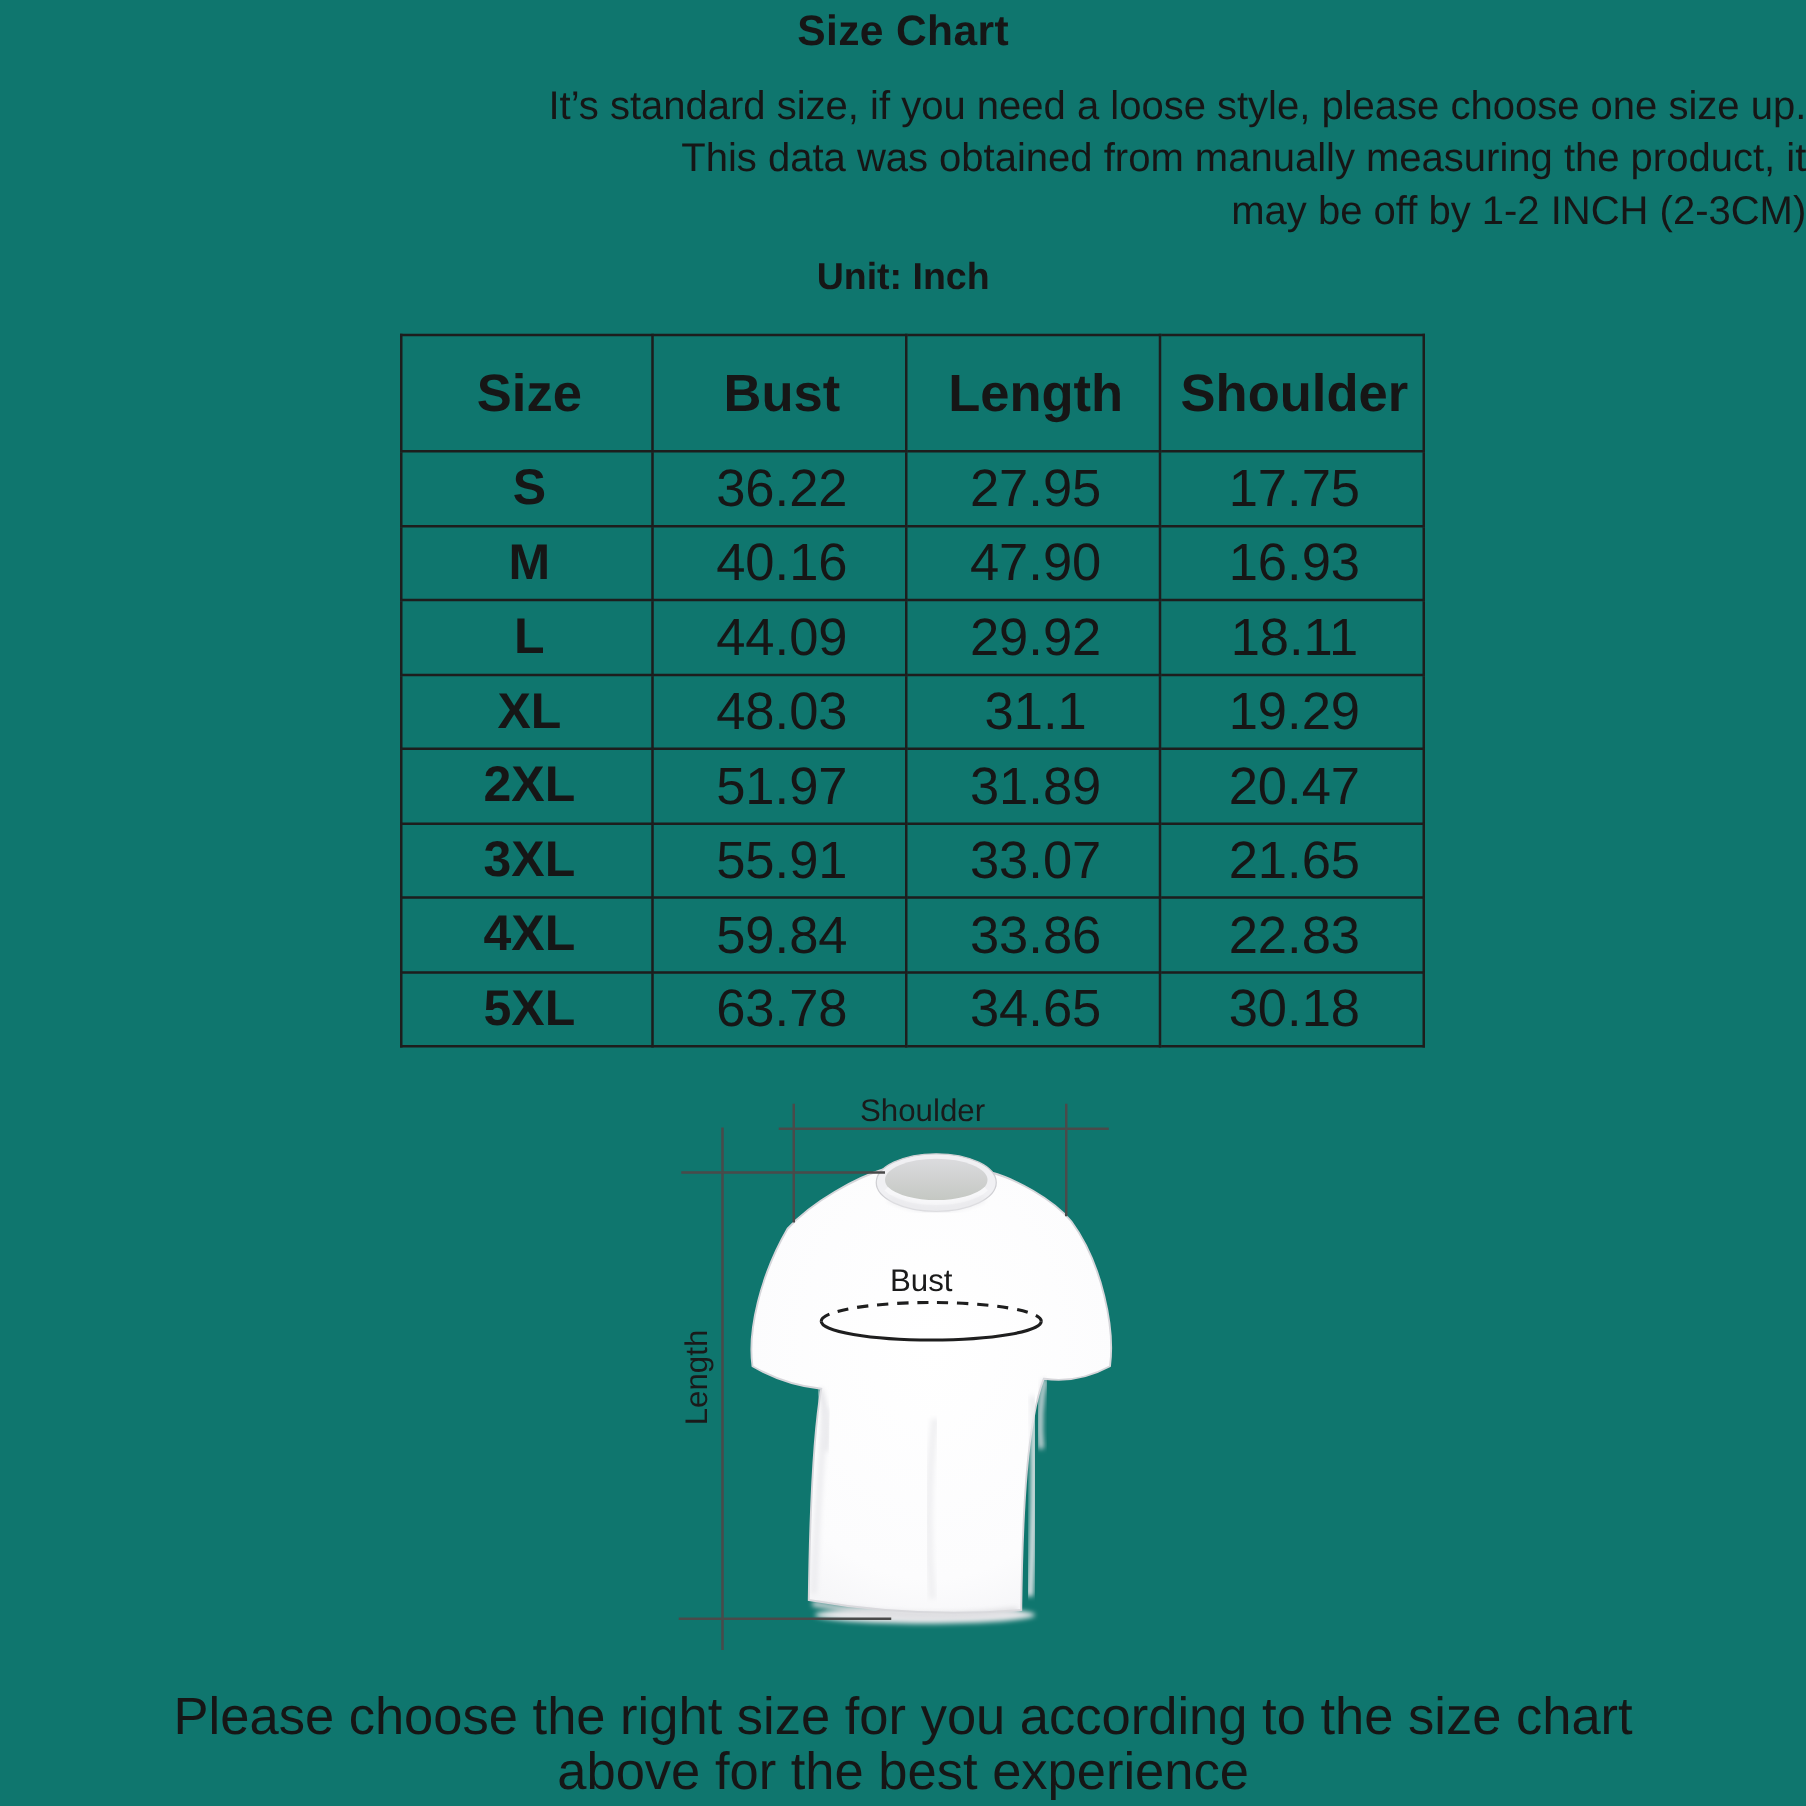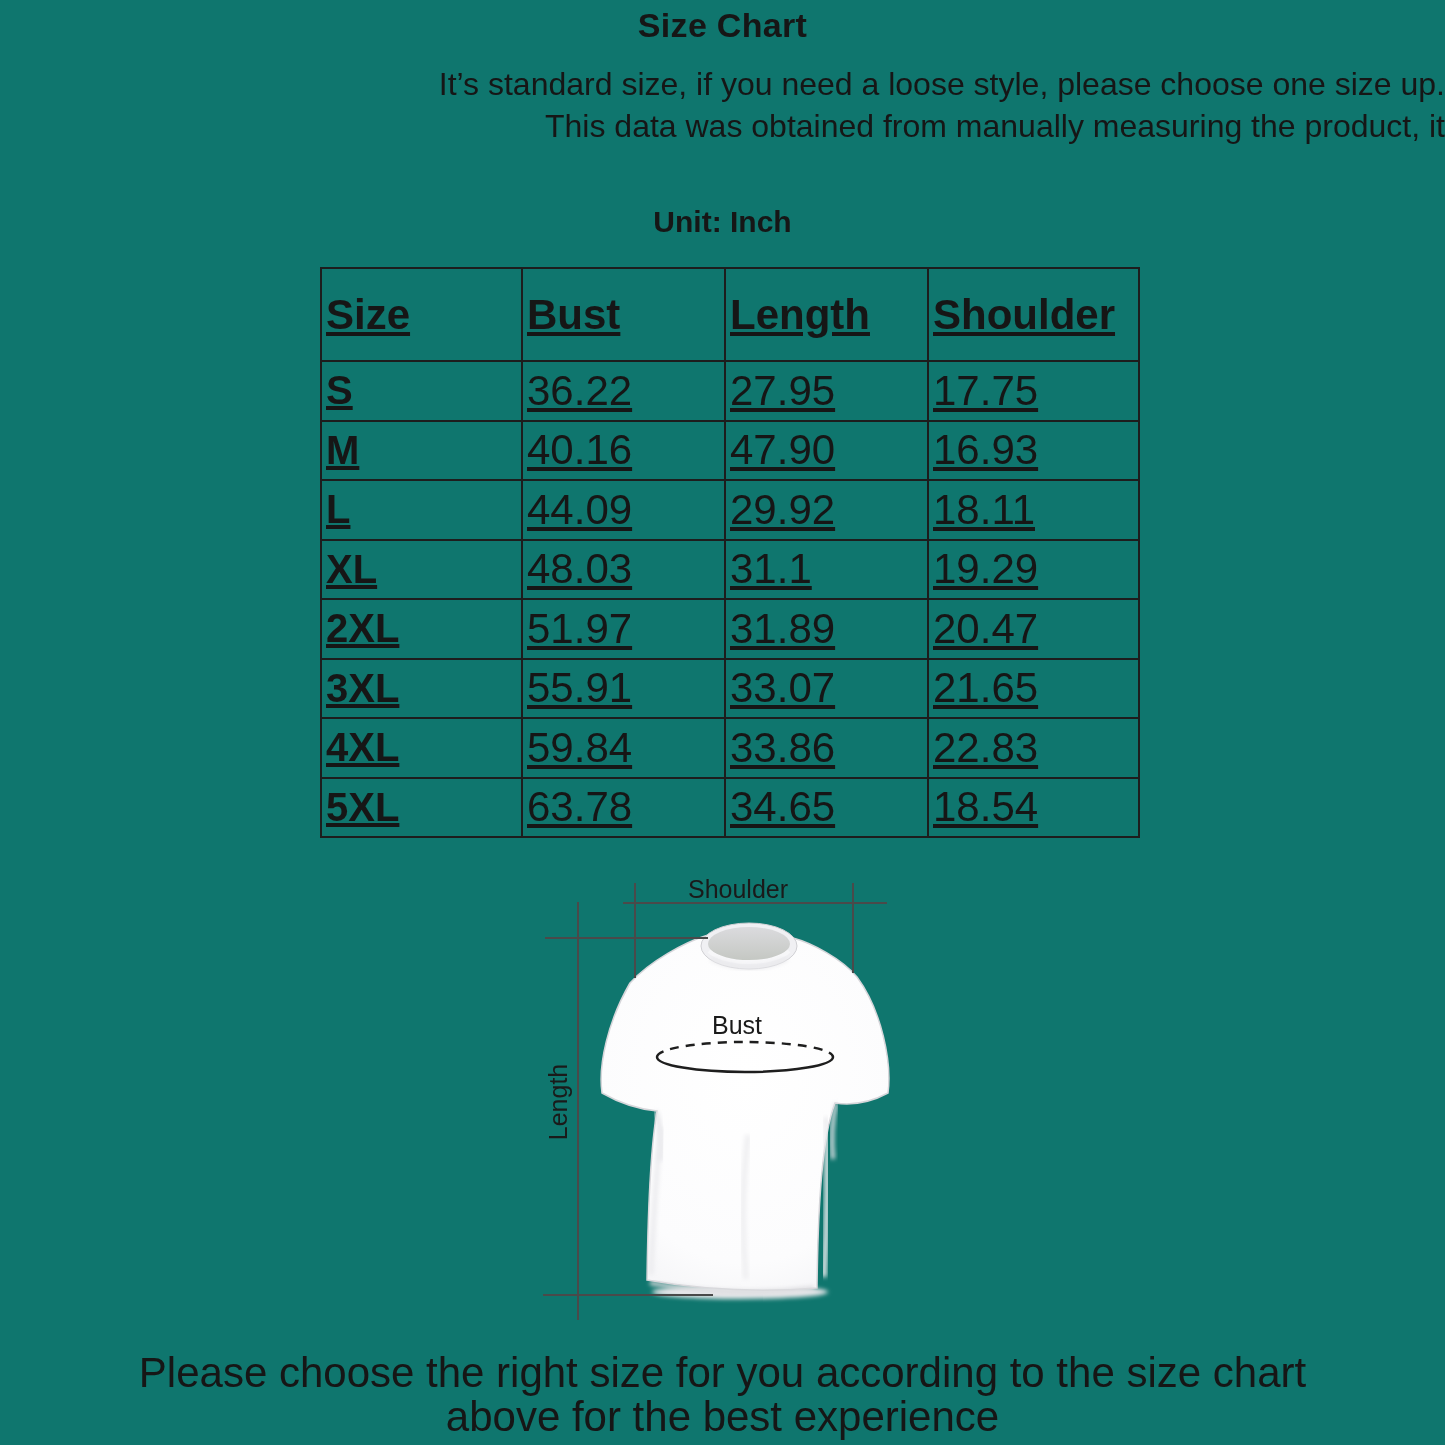--- a/index.html
+++ b/index.html
@@ -17,22 +17,22 @@
   }
   .unit{
     position:absolute;top:205px;left:0;width:100%;text-align:center;
     font-size:30px;font-weight:bold;
   }
   table.size-table{
     position:absolute;left:320px;top:267px;
     border-collapse:collapse;table-layout:fixed;
   }
   .size-table th,.size-table td{
-    border:2px solid #1d1d1d;padding:0 0 0 4px;text-align:left;
-    vertical-align:middle;white-space:nowrap;overflow:hidden;text-decoration:underline;
+    border:2px solid #1d1d1d;padding:0 0 0 4px;text-align:center;
+    vertical-align:middle;white-space:nowrap;overflow:hidden;
   }
   .size-table th{height:91px;font-size:42px;font-weight:bold;}
   .size-table td{height:57.5px;font-size:42px;font-weight:normal;}
   .size-table td.size-cell{font-weight:bold;font-size:40px;}
   .diagram{position:absolute;left:490px;top:875px;width:510px;height:465px;}
   .diagram svg{position:absolute;left:0;top:0;}
   .mlabel{position:absolute;font-size:25px;color:#1a1a1a;white-space:nowrap;}
   .lbl-shoulder{left:248px;top:0;transform:translateX(-50%);}
   .lbl-bust{left:247px;top:136px;transform:translateX(-50%);}
   .lbl-length{left:68px;top:227px;transform:translate(-50%,-50%) rotate(-90deg);}
@@ -44,20 +44,21 @@
 </head>
 <body>
 
 <div class="page">
 
   <div class="title">Size Chart</div>
 
   <div class="intro">
     <div>It’s standard size, if you need a loose style, please choose one size up.</div>
     <div>This data was obtained from manually measuring the product, it</div>
+    <div>may be off by 1-2 INCH (2-3CM)</div>
   </div>
 
   <div class="unit">Unit: Inch</div>
 
   <table class="size-table">
     <colgroup>
       <col style="width:201px">
         <col style="width:203px">
         <col style="width:203px">
         <col style="width:211px">
@@ -110,21 +111,21 @@
       <tr>
         <td class="size-cell">4XL</td>
         <td>59.84</td>
         <td>33.86</td>
         <td>22.83</td>
       </tr>
       <tr>
         <td class="size-cell">5XL</td>
         <td>63.78</td>
         <td>34.65</td>
-        <td>18.54</td>
+        <td>30.18</td>
       </tr>
     </tbody>
   </table>
 
   <div class="diagram">
     <svg width="510" height="465" viewBox="0 0 510 465">
       <defs>
         <radialGradient id="gShirt" cx="50%" cy="40%" r="75%">
           <stop offset="0%" stop-color="#ffffff"></stop>
           <stop offset="70%" stop-color="#fcfcfd"></stop>

